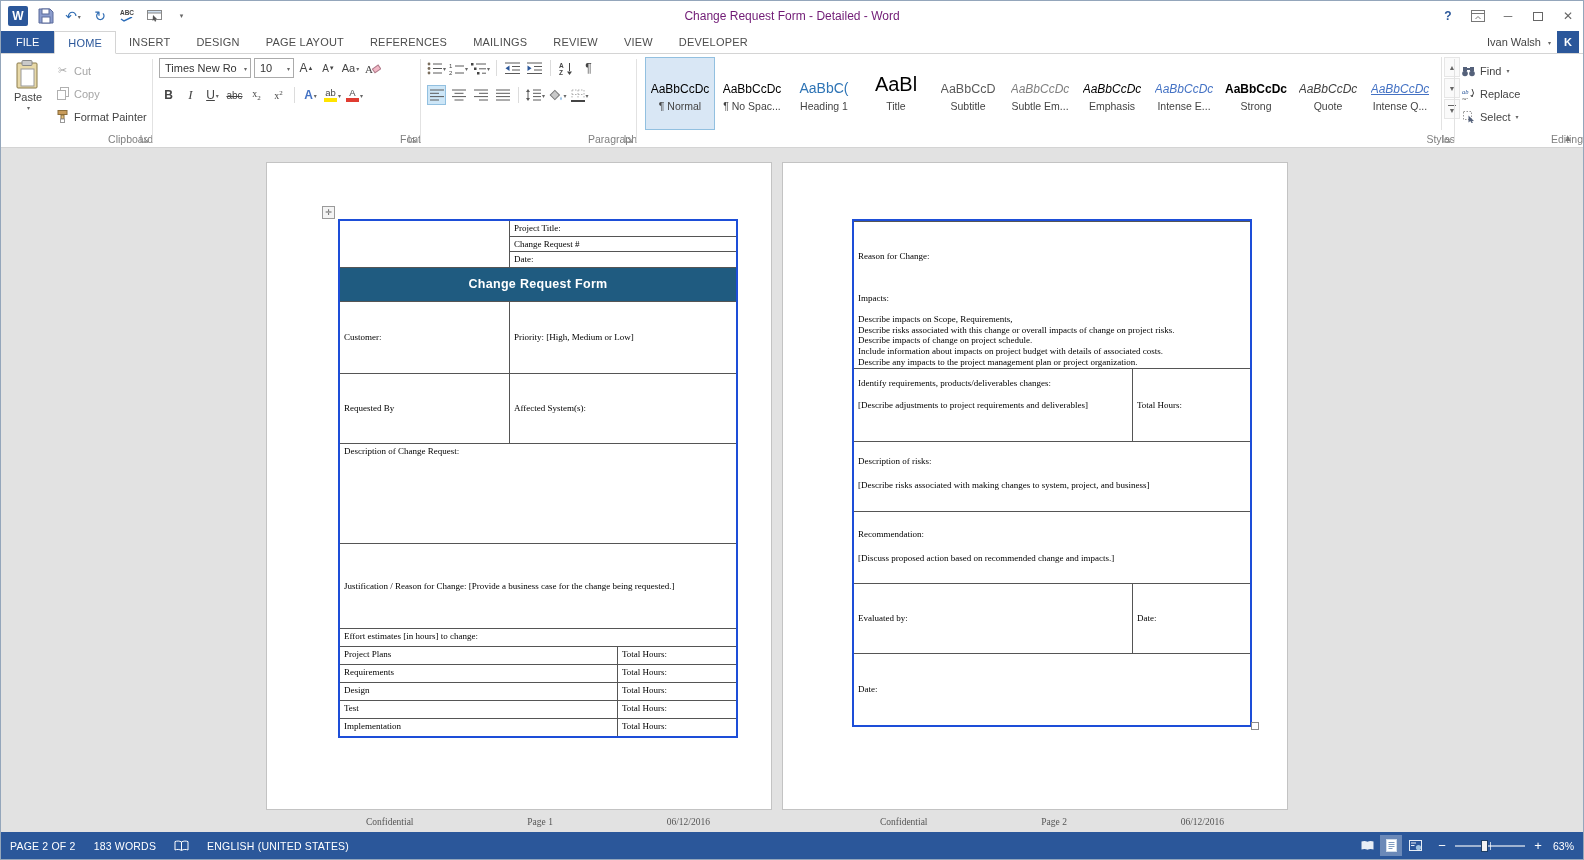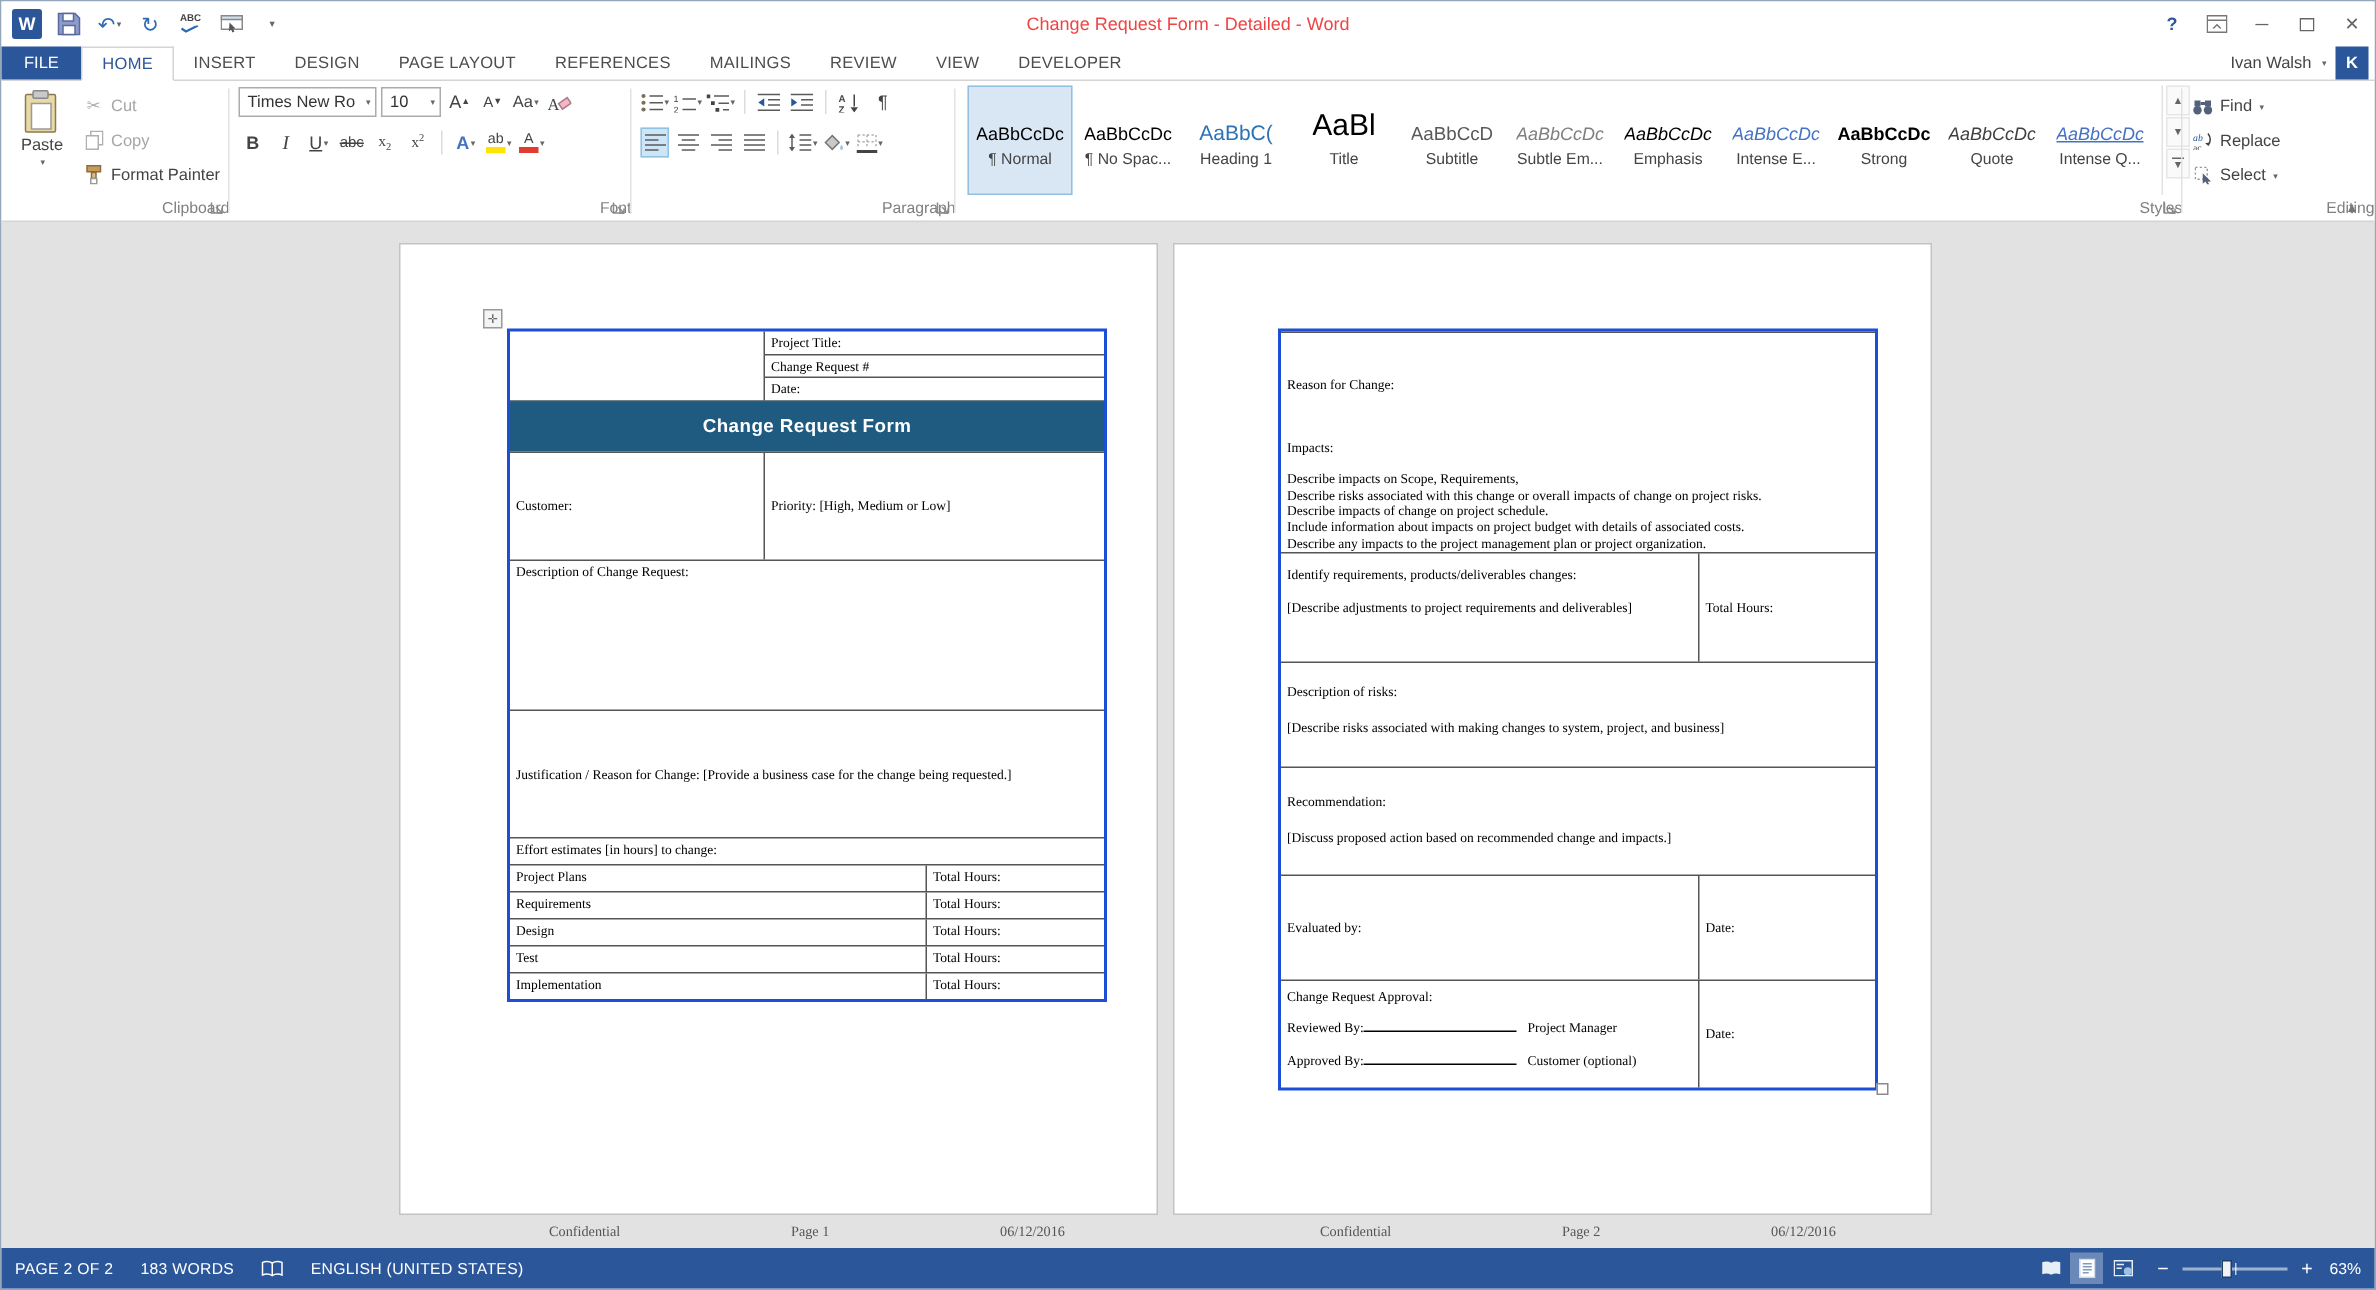--- a/index.html
+++ b/index.html
@@ -8,21 +8,21 @@
   .app { width:1584px; height:860px; display:flex; flex-direction:column; border:1px solid #94a6bb; background:#fff; }
 
   
   .titlebar { height:30px; background:#fff; display:flex; align-items:center; position:relative; flex:0 0 auto; }
   .qat { display:flex; align-items:center; gap:9px; padding-left:7px; z-index:2; }
   .word-logo { width:20px; height:20px; background:#2b579a; color:#fff; font-weight:bold; font-size:12px; display:flex; align-items:center; justify-content:center; border-radius:2px; }
   .qat-btn { display:flex; align-items:center; justify-content:center; height:22px; min-width:18px; color:#2f6cb3; font-size:14px; cursor:default; }
   .mini-dd { font-size:6px; color:#666; margin-left:1px; }
   .abc-icon { display:flex; flex-direction:column; align-items:center; line-height:1; }
   .abc-icon i { font-style:normal; font-size:6.5px; font-weight:bold; color:#444; letter-spacing:0; }
-  .title-center { position:absolute; left:0; right:0; top:0; height:30px; display:flex; align-items:center; justify-content:center; font-size:12px; color:#ef4444; pointer-events:none; }
+  .title-center { position:absolute; left:0; right:0; top:0; height:30px; display:flex; align-items:center; justify-content:center; font-size:12px; color:#701a75; pointer-events:none; }
   .win-controls { margin-left:auto; display:flex; align-items:center; height:30px; z-index:2; }
   .win-btn { width:30px; height:30px; display:flex; align-items:center; justify-content:center; font-size:12px; color:#666; }
 
   
   .tabrow { height:23px; background:#fff; display:flex; align-items:stretch; border-bottom:1px solid #d4d4d4; flex:0 0 auto; position:relative; z-index:3; }
   .tab-file { background:#2b579a; color:#fff; padding:0 15px; display:flex; align-items:center; font-size:11px; margin-left:0; }
   .tab { padding:0 13px; display:flex; align-items:center; font-size:11px; color:#4d4d4d; letter-spacing:.2px; }
   .tab.active { background:#fff; border:1px solid #d4d4d4; border-bottom:1px solid #fff; margin-bottom:-1px; color:#2b579a; }
   .account { margin-left:auto; display:flex; align-items:center; gap:6px; padding-right:4px; }
   .account-name { font-size:11px; color:#444; }
@@ -664,20 +664,24 @@
             <div class="tcell bt" style="flex:1">Date:</div>
           </div>
         </div>
         <div class="trow banner" style="height:34px">
             <span>Change Request Form</span>
           </div>
         <div class="trow" style="height:72px">
           <div class="tcell br vc" style="width:170px">Customer:</div>
           <div class="tcell vc" style="flex:1">Priority: [High, Medium or Low]</div>
         </div>
+        <div class="trow" style="height:70px">
+          <div class="tcell br vc" style="width:170px">Requested By</div>
+          <div class="tcell vc" style="flex:1">Affected System(s):</div>
+        </div>
         <div class="trow" style="height:100px">
           <div class="tcell" style="flex:1">
             <div>Description of Change Request:</div>
           </div>
         </div>
         <div class="trow" style="height:85px">
           <div class="tcell vc" style="flex:1">Justification / Reason for Change: [Provide a business case for the change being requested.]</div>
         </div>
         <div class="trow" style="height:18px">
           <div class="tcell" style="flex:1">Effort estimates [in hours] to change:</div>
@@ -743,25 +747,20 @@
           <div class="tcell" style="flex:1; padding-top:17px">
             <div>Recommendation:</div>
             <div style="margin-top:13px">[Discuss proposed action based on recommended change and impacts.]</div>
           </div>
         </div>
         <div class="trow" style="height:70px">
           <div class="tcell br vc" style="width:279px">Evaluated by:</div>
           <div class="tcell vc" style="flex:1">Date:</div>
         </div>
         <div class="trow" style="height:72px">
-          <div class="tcell br" style="width:279px; padding-top:5px">
-            <div>Change Request Approval:</div>
-            <div style="margin-top:9px"><span>Reviewed By:</span><span class="blank-line"></span><span>Project Manager</span></div>
-            <div style="margin-top:10px"><span>Approved By:</span><span class="blank-line"></span><span>Customer (optional)</span></div>
-          </div>
           <div class="tcell vc" style="flex:1">Date:</div>
         </div>
       </div>
       <div class="resize-handle"></div>
 
       <div class="pfooter" style="left:69px; top:608px; width:400px; padding:0 28px;">
         <span>Confidential</span>
         <span>Page 2</span>
         <span>06/12/2016</span>
       </div>

